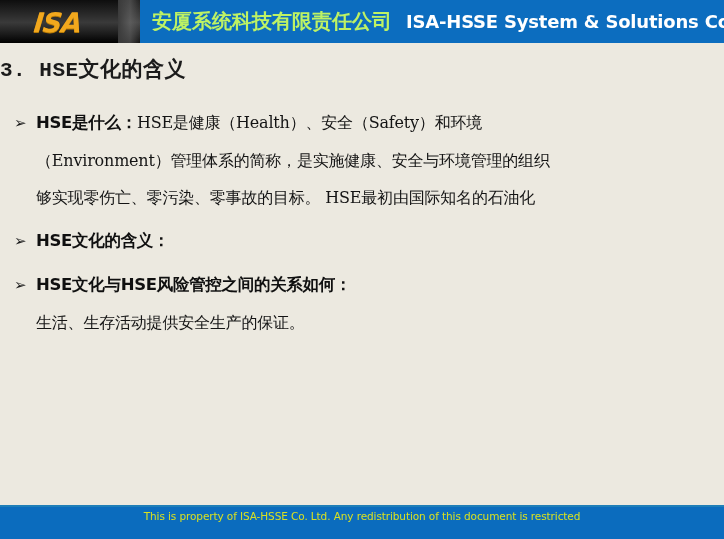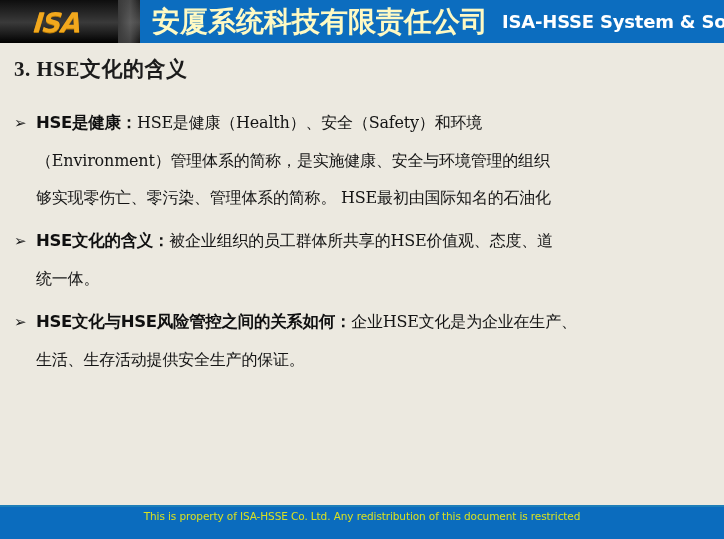--- a/index.html
+++ b/index.html
@@ -63,39 +63,39 @@
     left: 152px;
     top: 0;
     height: 43px;
     display: flex;
     align-items: center;
     white-space: nowrap;
   }
   #header-cn {
     font-family: "DejaVu Sans", sans-serif;
     font-weight: bold;
-    font-size: 28px;
-    color: #fef9c3;
+    font-size: 20px;
+    color: #bef264;
     letter-spacing: 0px;
   }
   #header-en {
     font-family: "DejaVu Sans", sans-serif;
     font-weight: bold;
     font-size: 18px;
     color: #ffffff;
     margin-left: 14px;
     letter-spacing: -0.2px;
   }
 
   
   #slide-title {
     position: absolute;
-    left: 14px;
+    left: 0;
     top: 55px;
-    font-family: Liberation Serif, serif;
+    font-family: Liberation Mono, monospace;
     font-weight: bold;
     font-size: 21px;
     color: #1b1b1b;
     letter-spacing: 0.5px;
   }
 
   
   #body-area {
     position: absolute;
     left: 14px;
@@ -187,50 +187,44 @@
     </div>
   </div>
 
   <div id="slide-title">3.  HSE文化的含义</div>
 
   <div id="body-area">
 
     <div class="bullet-block">
       <div class="bullet-line">
         <span class="bullet-marker">➢</span>
-        <span class="lead">HSE是健康：</span>
+        <span class="lead">HSE是什么：</span>
         <span class="run">HSE是健康（Health）、安全（Safety）和环境</span>
       </div>
       <div class="bullet-line">
         <span class="bullet-indent"></span>
         <span class="run">（Environment）管理体系的简称，是实施健康、安全与环境管理的组织</span>
       </div>
       <div class="bullet-line">
         <span class="bullet-indent"></span>
-        <span class="run">够实现零伤亡、零污染、管理体系的简称。 HSE最初由国际知名的石油化</span>
+        <span class="run">够实现零伤亡、零污染、零事故的目标。 HSE最初由国际知名的石油化</span>
       </div>
     </div>
 
     <div class="bullet-block">
       <div class="bullet-line">
         <span class="bullet-marker">➢</span>
         <span class="lead">HSE文化的含义：</span>
-        <span class="run">被企业组织的员工群体所共享的HSE价值观、态度、道</span>
-      </div>
-      <div class="bullet-line">
-        <span class="bullet-indent"></span>
-        <span class="run">统一体。</span>
       </div>
     </div>
 
     <div class="bullet-block">
       <div class="bullet-line">
         <span class="bullet-marker">➢</span>
         <span class="lead">HSE文化与HSE风险管控之间的关系如何：</span>
-        <span class="run">企业HSE文化是为企业在生产、</span>
       </div>
       <div class="bullet-line">
         <span class="bullet-indent"></span>
         <span class="run">生活、生存活动提供安全生产的保证。</span>
       </div>
     </div>
 
   </div>
 
   <div id="footer-rule"></div>

